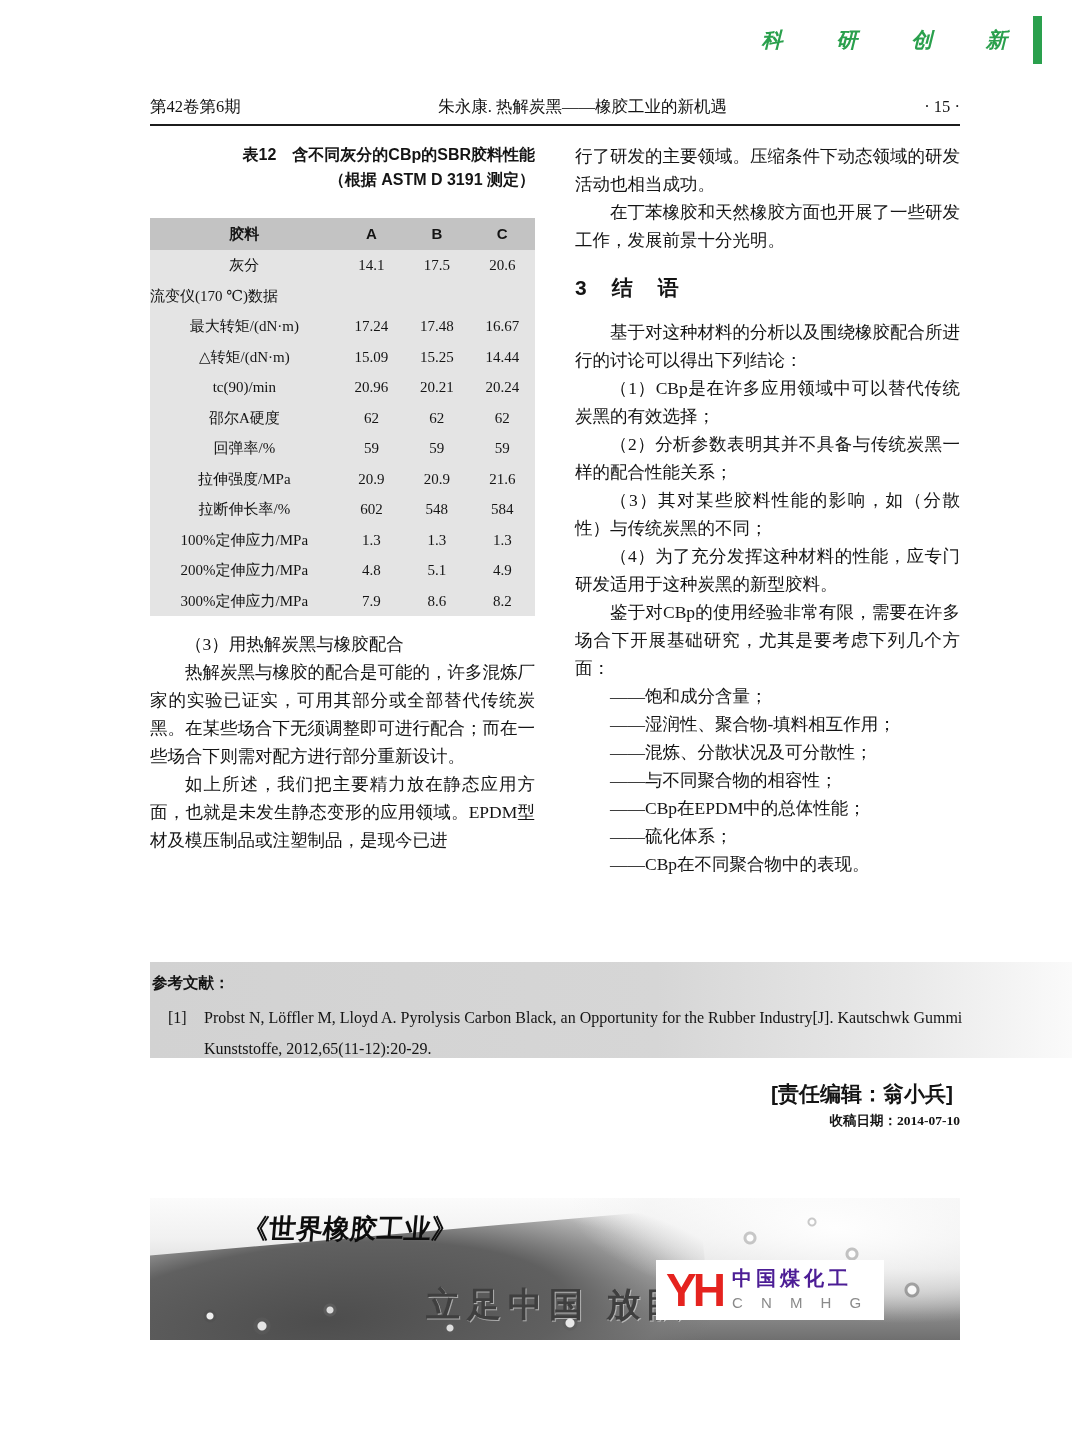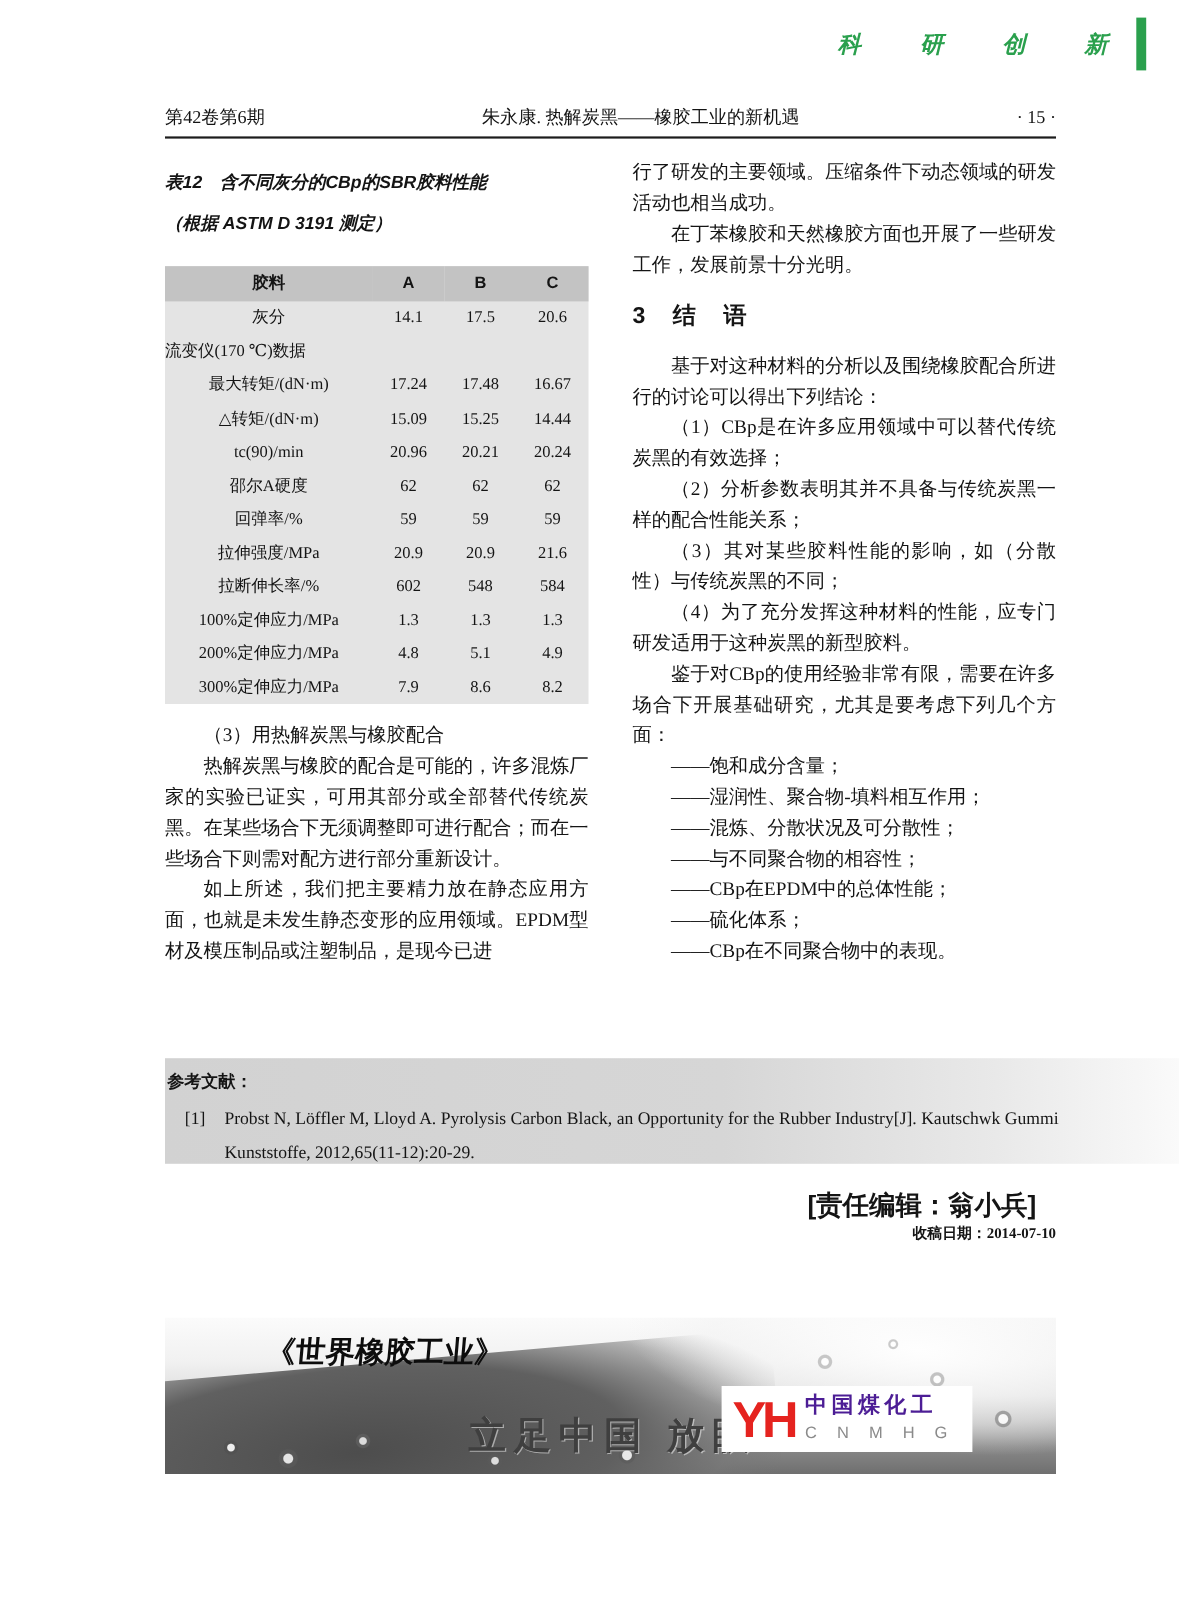--- a/index.html
+++ b/index.html
@@ -24,22 +24,22 @@
     display:flex; justify-content:space-between; align-items:baseline; font-size:16.5px;
   }
   .header-rule { position:absolute; top:124px; left:150px; width:810px; height:2px; background:#1c1c1c; }
 
   
   .columns { position:absolute; top:142px; left:150px; width:810px; display:flex; gap:40px; }
   .col { width:385px; font-size:17.5px; line-height:28px; text-align:justify; }
 
   
   .table-caption {
-    text-align:left; font-weight:bold; font-size:16px; line-height:25px;
-    font-family:"Liberation Sans","DejaVu Sans",sans-serif; margin-top:12px;font-style:italic;
+    text-align:right; font-weight:bold; font-size:16px; line-height:25px;
+    font-family:"Liberation Sans","DejaVu Sans",sans-serif; margin-top:0;
   }
   table.props { width:100%; border-collapse:collapse; background:#e4e4e4; font-size:15px; margin-top:26px; }
   table.props th {
     background:#c3c3c3; font-weight:bold; height:32px; text-align:center;
     font-family:"Liberation Sans","DejaVu Sans",sans-serif;
   }
   table.props td { height:30.5px; text-align:center; }
   table.props .c-label { width:49%; }
   table.props .c-val  { width:17%; }
   tr.section-row td.lbl { text-align:left; }
@@ -62,22 +62,22 @@
   }
   .refs-heading {
     font-family:"Liberation Sans","DejaVu Sans",sans-serif;
     font-weight:bold; font-size:15.5px;
   }
   .ref-item { position:relative; margin-top:8px; padding-left:52px; width:812px; font-size:16px; line-height:31px; }
   .ref-marker { position:absolute; left:16px; top:0; }
 
   
   .editor-note {
-    position:absolute; top:1080px; left:132px; width:810px; text-align:right;
-    font-weight:bold; font-size:24px; font-family:"Liberation Sans","DejaVu Sans",sans-serif;
+    position:absolute; top:1080px; left:143px; width:810px; text-align:right;
+    font-weight:bold; font-size:21px; font-family:"Liberation Sans","DejaVu Sans",sans-serif;
   }
   .received { position:absolute; top:1112px; left:150px; width:810px; text-align:right; font-weight:bold; font-size:13.5px; }
 
   
   .banner {
     position:absolute; top:1198px; left:150px; width:810px; height:142px; overflow:hidden;
     background:linear-gradient(180deg,#fbfbfb 0%,#f1f1f1 28%,#dddddd 50%,#b3b3b3 66%,#8a8a8a 82%,#6f6f6f 100%);
   }
   .banner-wave-dark {
     position:absolute; left:-80px; bottom:-95px; width:640px; height:200px;

